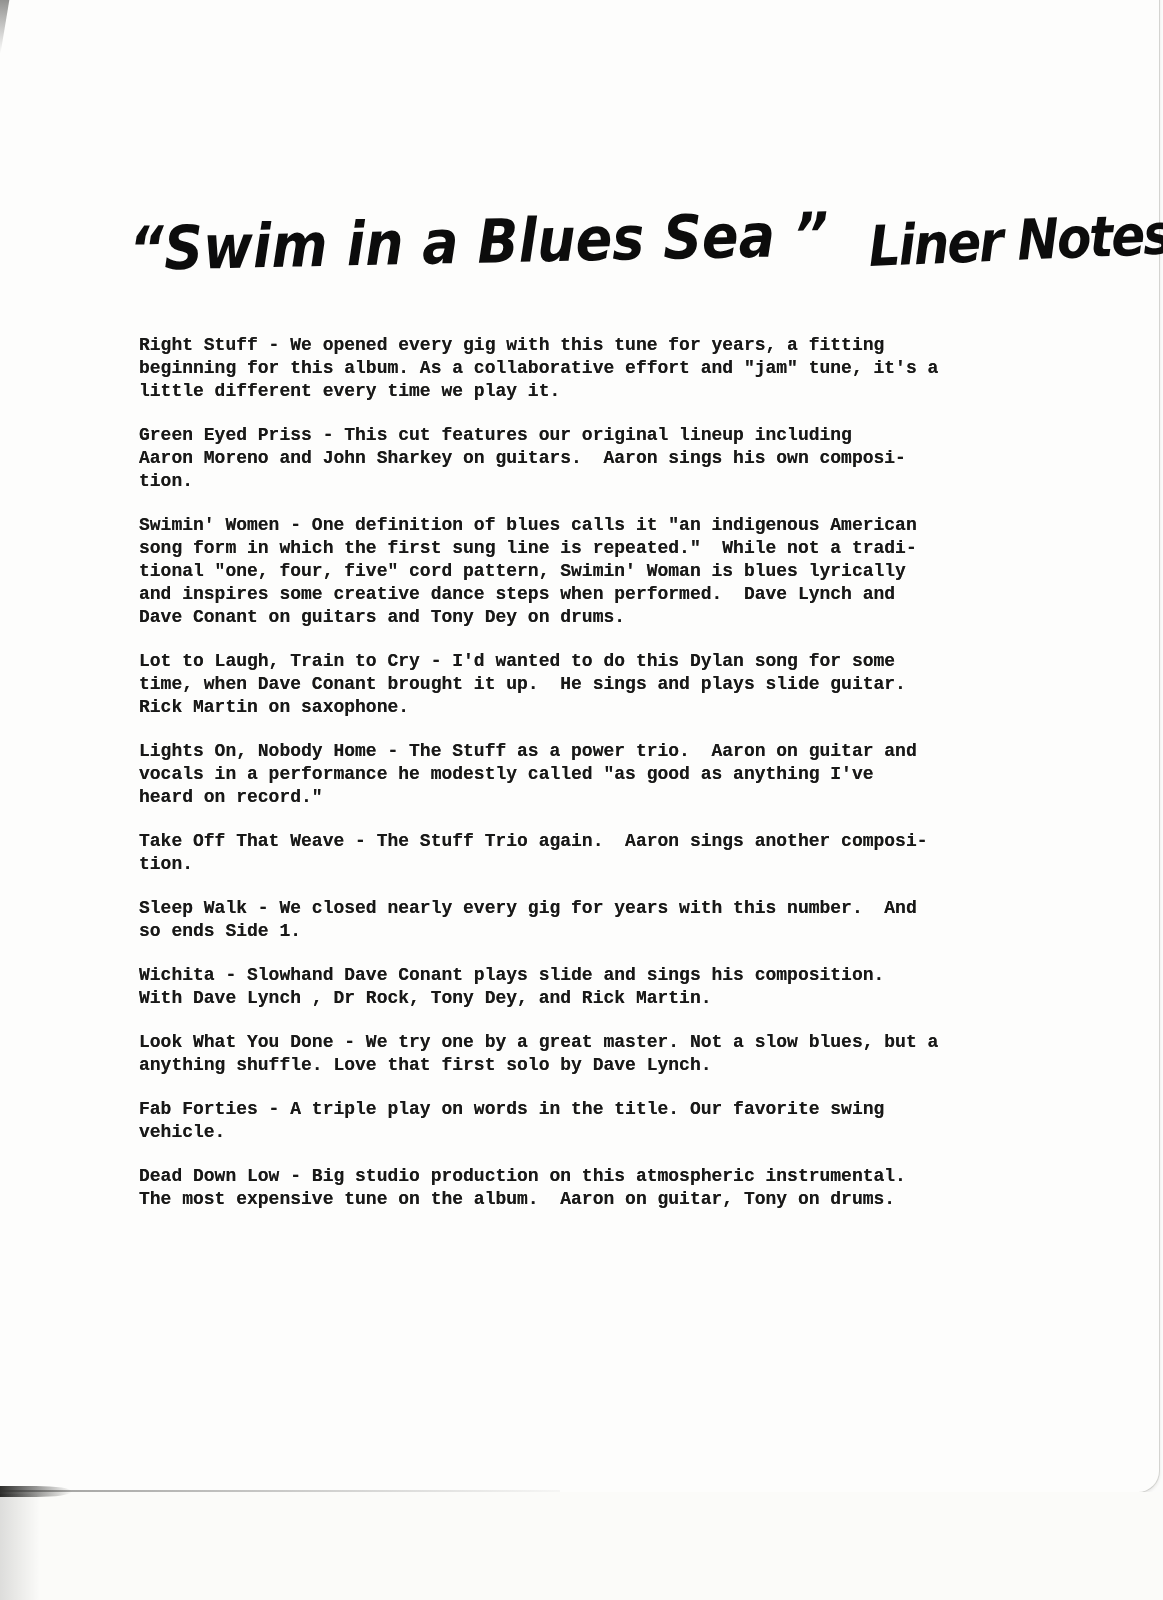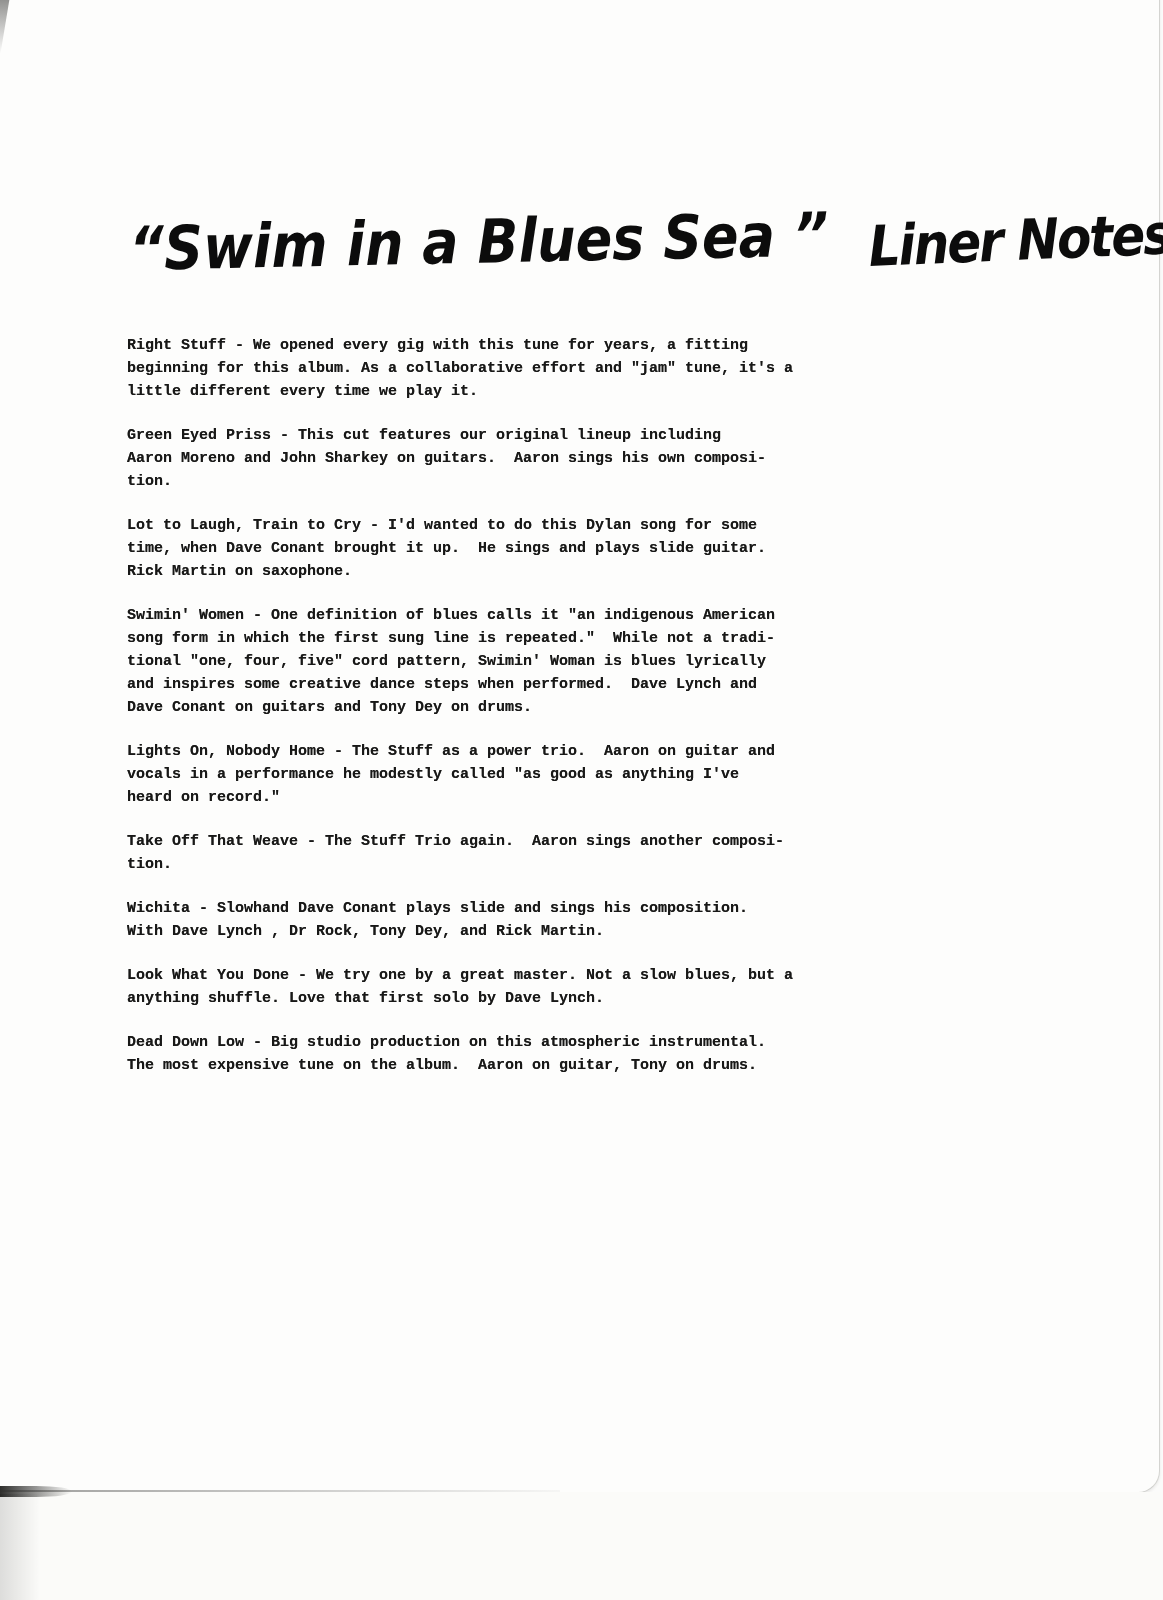--- a/index.html
+++ b/index.html
@@ -52,25 +52,25 @@
     display: inline-block;
     font-size: 50px;
     letter-spacing: -2px;
     margin-left: 30px;
     transform: rotate(-2.4deg) translateY(-4px) scaleY(1.12);
     transform-origin: left bottom;
   }
   
   .body-text {
     position: absolute;
-    left: 151px;  
+    left: 163px;  
     top: 358px;   
     width: 980px;
     color: #181817;
-    font-size: 15px;
+    font-size: 18px;
     font-weight: 700;
     line-height: 23px;
     text-shadow: 0 0 0.5px rgba(25,25,24,0.7);
   }
   .para {
     margin: 0 0 21px 0;
     white-space: pre;
   }
   
   .scan-bottom {
@@ -125,37 +125,41 @@
       <span class="t-quoted">“Swim in a Blues Sea ”</span>
       <span class="t-suffix">Liner Notes</span>
     </h1>
     <div class="body-text">
       <p class="para">Right Stuff - We opened every gig with this tune for years, a fitting
 beginning for this album. As a collaborative effort and "jam" tune, it's a
 little different every time we play it.</p>
       <p class="para">Green Eyed Priss - This cut features our original lineup including
 Aaron Moreno and John Sharkey on guitars.  Aaron sings his own composi-
 tion.</p>
-      <p class="para">Lot to Laugh, Train to Cry - I'd wanted to do this Dylan song for some
-time, when Dave Conant brought it up.  He sings and plays slide guitar.
-Rick Martin on saxophone.</p>
       <p class="para">Swimin' Women - One definition of blues calls it "an indigenous American
 song form in which the first sung line is repeated."  While not a tradi-
 tional "one, four, five" cord pattern, Swimin' Woman is blues lyrically
 and inspires some creative dance steps when performed.  Dave Lynch and
 Dave Conant on guitars and Tony Dey on drums.</p>
+      <p class="para">Lot to Laugh, Train to Cry - I'd wanted to do this Dylan song for some
+time, when Dave Conant brought it up.  He sings and plays slide guitar.
+Rick Martin on saxophone.</p>
       <p class="para">Lights On, Nobody Home - The Stuff as a power trio.  Aaron on guitar and
 vocals in a performance he modestly called "as good as anything I've
 heard on record."</p>
       <p class="para">Take Off That Weave - The Stuff Trio again.  Aaron sings another composi-
 tion.</p>
+      <p class="para">Sleep Walk - We closed nearly every gig for years with this number.  And
+so ends Side 1.</p>
       <p class="para">Wichita - Slowhand Dave Conant plays slide and sings his composition.
 With Dave Lynch , Dr Rock, Tony Dey, and Rick Martin.</p>
       <p class="para">Look What You Done - We try one by a great master. Not a slow blues, but a
 anything shuffle. Love that first solo by Dave Lynch.</p>
+      <p class="para">Fab Forties - A triple play on words in the title. Our favorite swing
+vehicle.</p>
       <p class="para">Dead Down Low - Big studio production on this atmospheric instrumental.
 The most expensive tune on the album.  Aaron on guitar, Tony on drums.</p>
     </div>
   </div>
   <div class="scan-bottom"></div>
   <div class="bottom-edge-line"></div>
   <div class="edge-top-left"></div>
   <div class="edge-bottom-left-wedge"></div>
   <div class="left-shadow-band"></div>
 </div>

